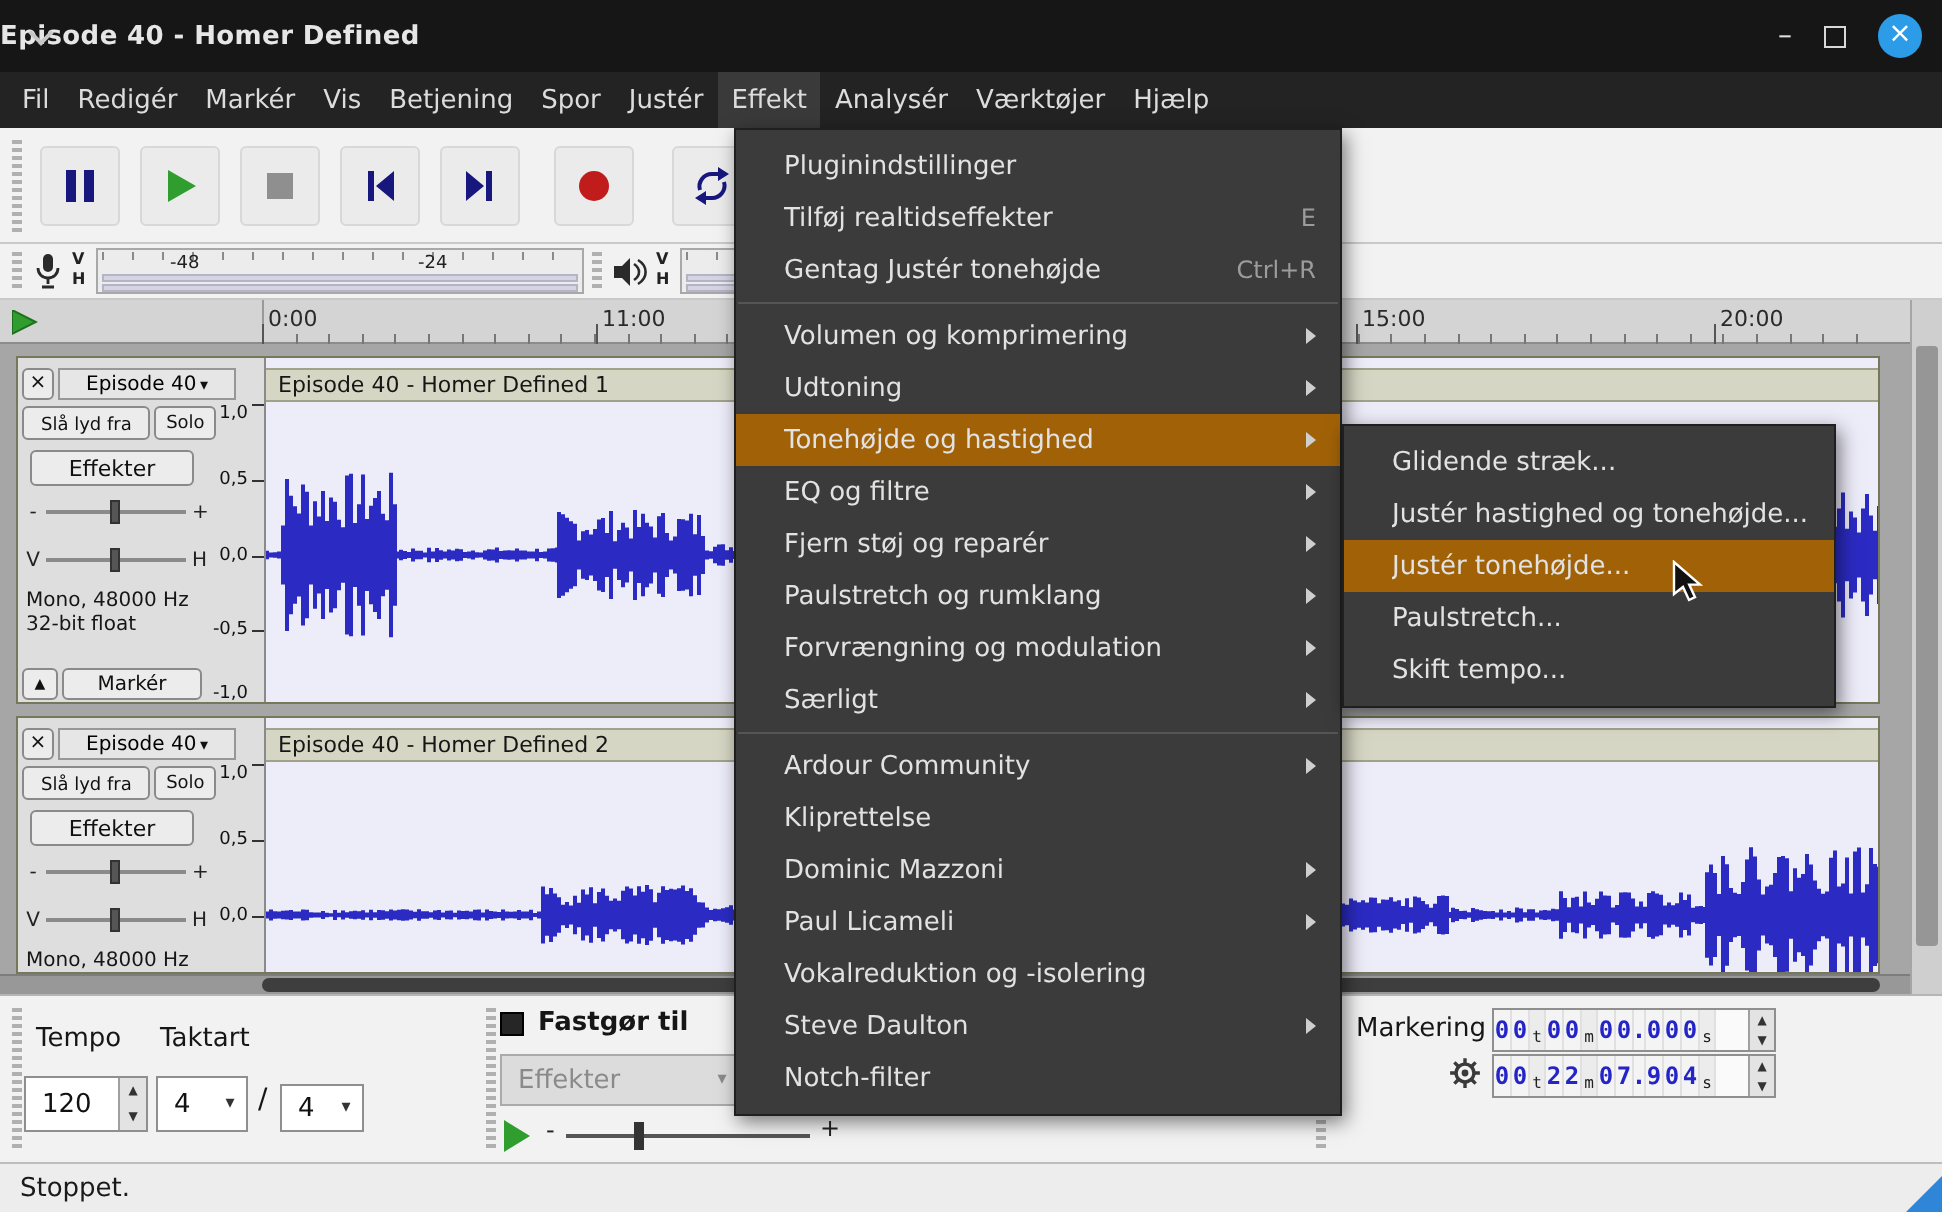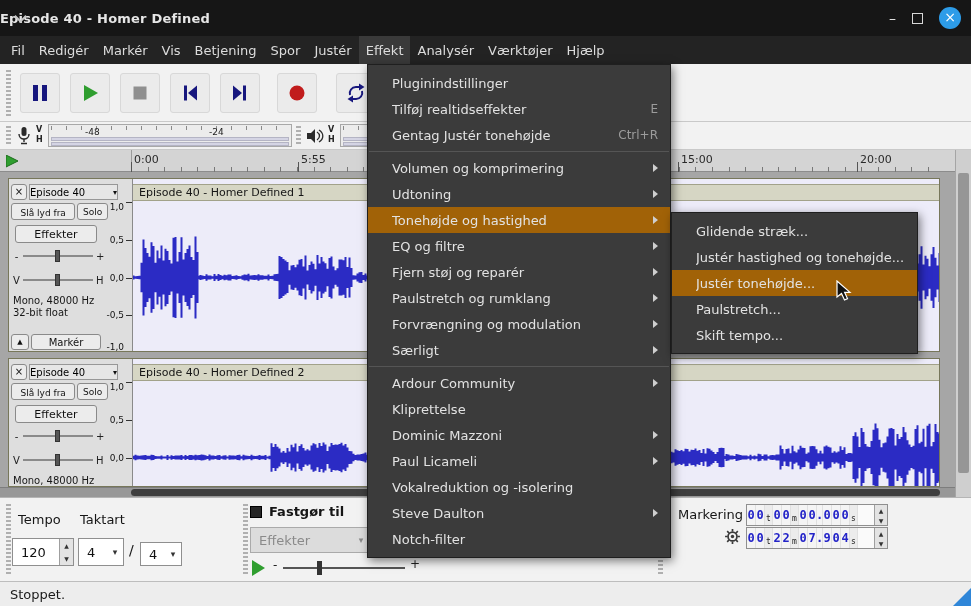--- a/index.html
+++ b/index.html
@@ -43,21 +43,21 @@
   .tl-tick-minor{position:absolute;top:17px;width:1px;height:5px;background:#777}
   #playhead-pin{position:absolute;left:6px;top:5px}
 
   
   #tracksarea{position:absolute;left:0;top:172px;width:955px;height:325px;background:#a6a6a6;overflow:hidden}
   .track{position:absolute;left:8px;width:932px;background:#dedede;border:1px solid #77775a;overflow:hidden}
   .tpanel{position:absolute;left:0;top:0;width:123px;height:100%;background:#dedede}
   .tbtn-sm{background:#ececec;border:1px solid #8a8a8a;border-radius:3px;color:#111;font-family:inherit}
   .trow1{position:absolute;left:2px;top:5px;right:14px;height:16px;display:flex;gap:2px}
   .tclose{width:16px;height:16px;font-size:10px;line-height:1;padding:0}
-  .tmenu{flex:1;border:1px solid #979797;background:#e6e6e6;font-size:10px;display:flex;align-items:center;justify-content:space-between;padding:0 0;white-space:nowrap;overflow:hidden}
+  .tmenu{flex:1;border:1px solid #979797;background:#e6e6e6;font-size:10px;display:flex;align-items:center;justify-content:space-between;padding:0 13px;white-space:nowrap;overflow:hidden}
   .tmenu-arr{font-size:8px;color:#111}
   .trow2{position:absolute;left:2px;top:24px;right:24px;height:17px;display:flex;gap:2px}
   .tmute{flex:1.9;font-size:9px;padding:4px}
   .tsolo{flex:1;font-size:9px;padding:0}
   .teffects{position:absolute;left:6px;top:46px;width:82px;height:18px;font-size:11px}
   .tslider{position:absolute;left:4px;width:90px;height:16px;display:flex;align-items:center;gap:3px}
   .tslider.gain{top:69px}.tslider.pan{top:93px}
   .tslider .send{font-size:10px;color:#222;width:7px;text-align:center}
   .strack{flex:1;position:relative;height:14px}
   .strack::before{content:"";position:absolute;left:0;right:0;top:6px;height:2px;background:#8a8a8a}
@@ -293,21 +293,21 @@
       <div class="tl-tick-minor" style="left: 828px;"></div>
       <div class="tl-tick-minor" style="left: 845px;"></div>
       <div class="tl-tick-minor" style="left: 861px;"></div>
       <div class="tl-tick-minor" style="left: 878px;"></div>
       <div class="tl-tick-minor" style="left: 895px;"></div>
       <div class="tl-tick-minor" style="left: 911px;"></div>
       <div class="tl-tick-minor" style="left: 928px;"></div>
       <div class="tl-tick-major" style="left: 131px;"></div>
       <div class="tl-label" style="left: 134px;">0:00</div>
       <div class="tl-tick-major" style="left: 298px;"></div>
-      <div class="tl-label" style="left: 301px;">5:55</div>
+      <div class="tl-label" style="left: 301px;">11:00</div>
       <div class="tl-tick-major" style="left: 678px;"></div>
       <div class="tl-label" style="left: 681px;">15:00</div>
       <div class="tl-tick-major" style="left: 857px;"></div>
       <div class="tl-label" style="left: 860px;">20:00</div>
     </div>
 
   <div id="tracksarea">
     <div class="track" style="top: 6px; height: 174px;">
     <div class="tpanel">
       <div class="trow1">

